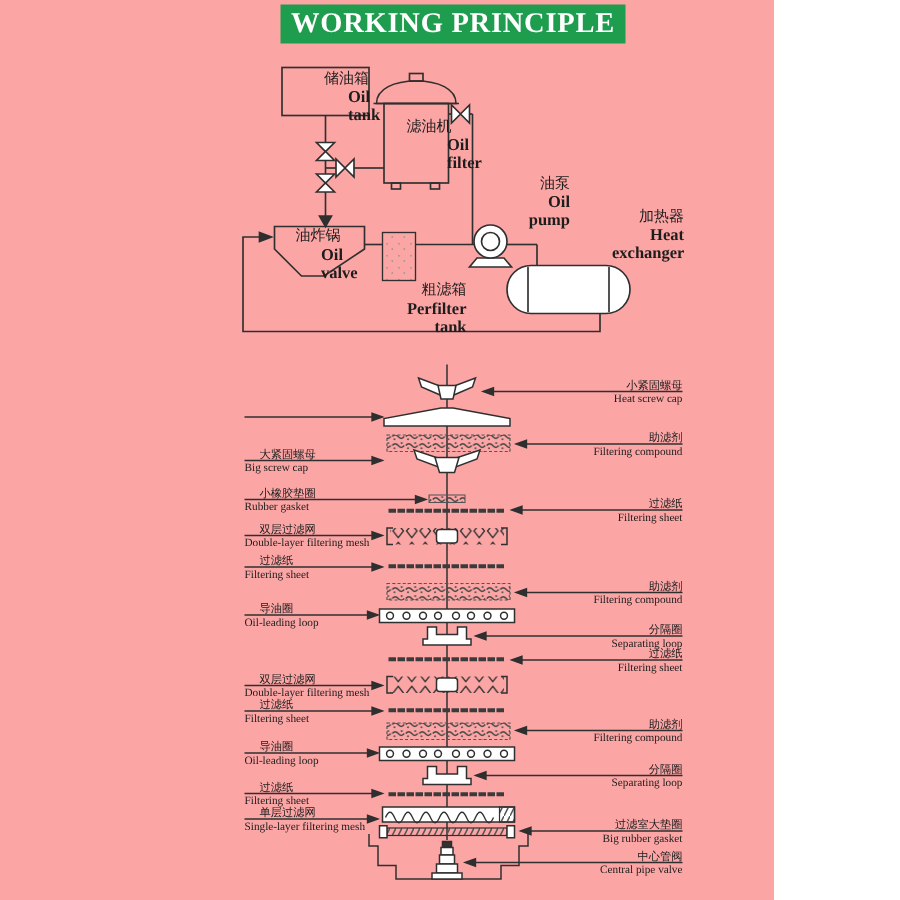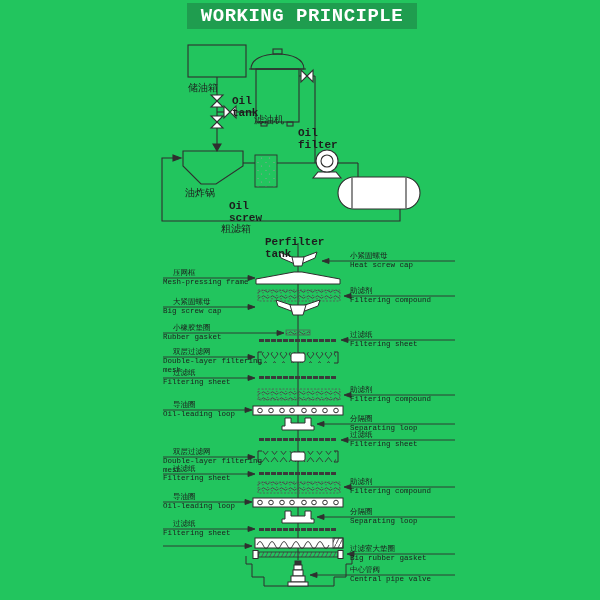--- a/index.html
+++ b/index.html
@@ -1,29 +1,29 @@
 <!DOCTYPE html>
 <html><head>
 <meta charset="utf-8">
 <style>
   html,body{margin:0;padding:0;background:#fff;}
-  .stage{position:relative;width:600px;height:600px;background:#22c55e;overflow:hidden;
-         font-family:Liberation Mono, monospace;color:#1d1d1d;}
+  .stage{position:relative;width:516px;height:600px;background:#fca5a5;overflow:hidden;
+         font-family:Liberation Serif, serif;color:#1d1d1d;}
   .banner{position:absolute;left:187px;top:3px;width:230px;height:26px;
           display:flex;align-items:center;justify-content:center;
           background:#1f9d4f;color:#fff;font-weight:700;font-size:19px;letter-spacing:.5px;}
   svg.diagram{position:absolute;left:0;top:0;}
   
-  .sch{position:absolute;text-align:left;line-height:12px;margin-top:36px;}
+  .sch{position:absolute;text-align:right;line-height:12px;}
   .sch .zh{display:block;font-size:10px;}
   .sch .en{display:block;font-size:11px;font-weight:700;padding-left:44px;}
   
   .xl,.xr{position:absolute;line-height:9px;}
   .xl{left:163px;width:112px;text-align:left;}
-  .xr{left:350px;width:105px;text-align:left;}
+  .xr{left:350px;width:105px;text-align:right;}
   .xl .zh{display:block;font-size:7.5px;padding-left:10px;height:9px;}
   .xl .en{display:block;font-size:7.5px;height:9px;}
   .xr .zh{display:block;font-size:7.5px;height:9px;}
   .xr .en{display:block;font-size:7.5px;height:9px;}
 </style>
 </head>
 <body>
 
 <div class="stage">
 
@@ -259,33 +259,37 @@
   </svg>
 
   <div class="sch" style="left:188px;top:47px;width:58px;">
     <span class="zh">储油箱</span>
     <span class="en">Oil tank</span>
   </div>
   <div class="sch" style="left:254px;top:79px;width:47px;">
     <span class="zh">滤油机</span>
     <span class="en">Oil filter</span>
   </div>
-  <div class="sch" style="left:185px;top:152px;width:57px;">
+  <div class="sch" style="left:305px;top:117px;width:75px;">
+    <span class="zh">油泵</span>
+    <span class="en">Oil pump</span>
+  </div>
+  <div class="sch" style="left:364px;top:139px;width:92px;">
+    <span class="zh">加热器</span>
+    <span class="en">Heat exchanger</span>
+  </div>
+  <div class="sch" style="left:170px;top:152px;width:57px;">
     <span class="zh">油炸锅</span>
-    <span class="en">Oil screw</span>
+    <span class="en">Oil valve</span>
   </div>
   <div class="sch" style="left:221px;top:188px;width:90px;">
     <span class="zh">粗滤箱</span>
     <span class="en">Perfilter tank</span>
   </div>
 
-  <div class="xl" style="top:269px;">
-    <span class="zh">压网框</span>
-    <span class="en">Mesh-pressing frame</span>
-  </div>
   <div class="xl" style="top:298px;">
     <span class="zh">大紧固螺母</span>
     <span class="en">Big screw cap</span>
   </div>
   <div class="xl" style="top:324px;">
     <span class="zh">小橡胶垫圈</span>
     <span class="en">Rubber gasket</span>
   </div>
   <div class="xl" style="top:348px;">
     <span class="zh">双层过滤网</span>
@@ -308,20 +312,24 @@
     <span class="en">Filtering sheet</span>
   </div>
   <div class="xl" style="top:493px;">
     <span class="zh">导油圈</span>
     <span class="en">Oil-leading loop</span>
   </div>
   <div class="xl" style="top:520px;">
     <span class="zh">过滤纸</span>
     <span class="en">Filtering sheet</span>
   </div>
+  <div class="xl" style="top:537px;">
+    <span class="zh">单层过滤网</span>
+    <span class="en">Single-layer filtering mesh</span>
+  </div>
 
   <div class="xr" style="top:252px;">
     <span class="zh">小紧固螺母</span>
     <span class="en">Heat screw cap</span>
   </div>
   <div class="xr" style="top:287px;">
     <span class="zh">助滤剂</span>
     <span class="en">Filtering compound</span>
   </div>
   <div class="xr" style="top:331px;">

